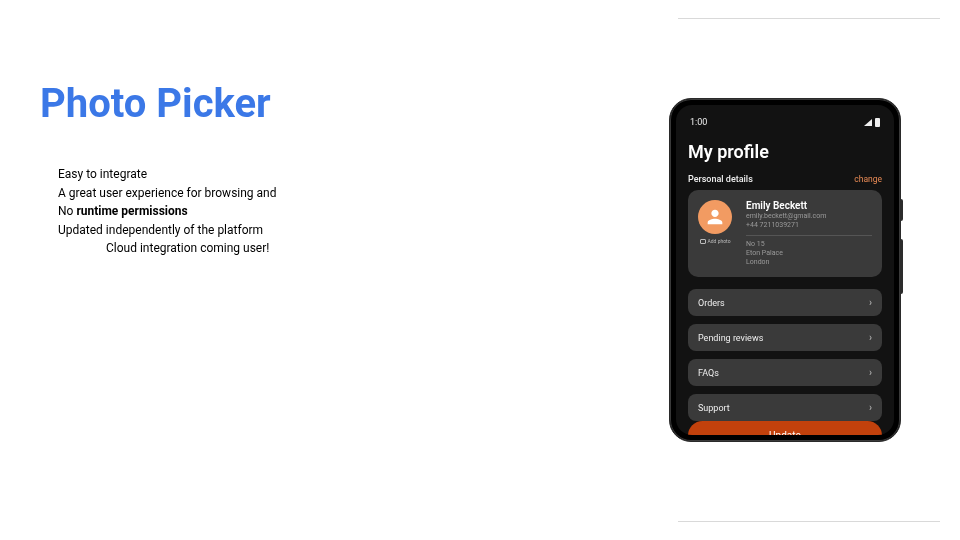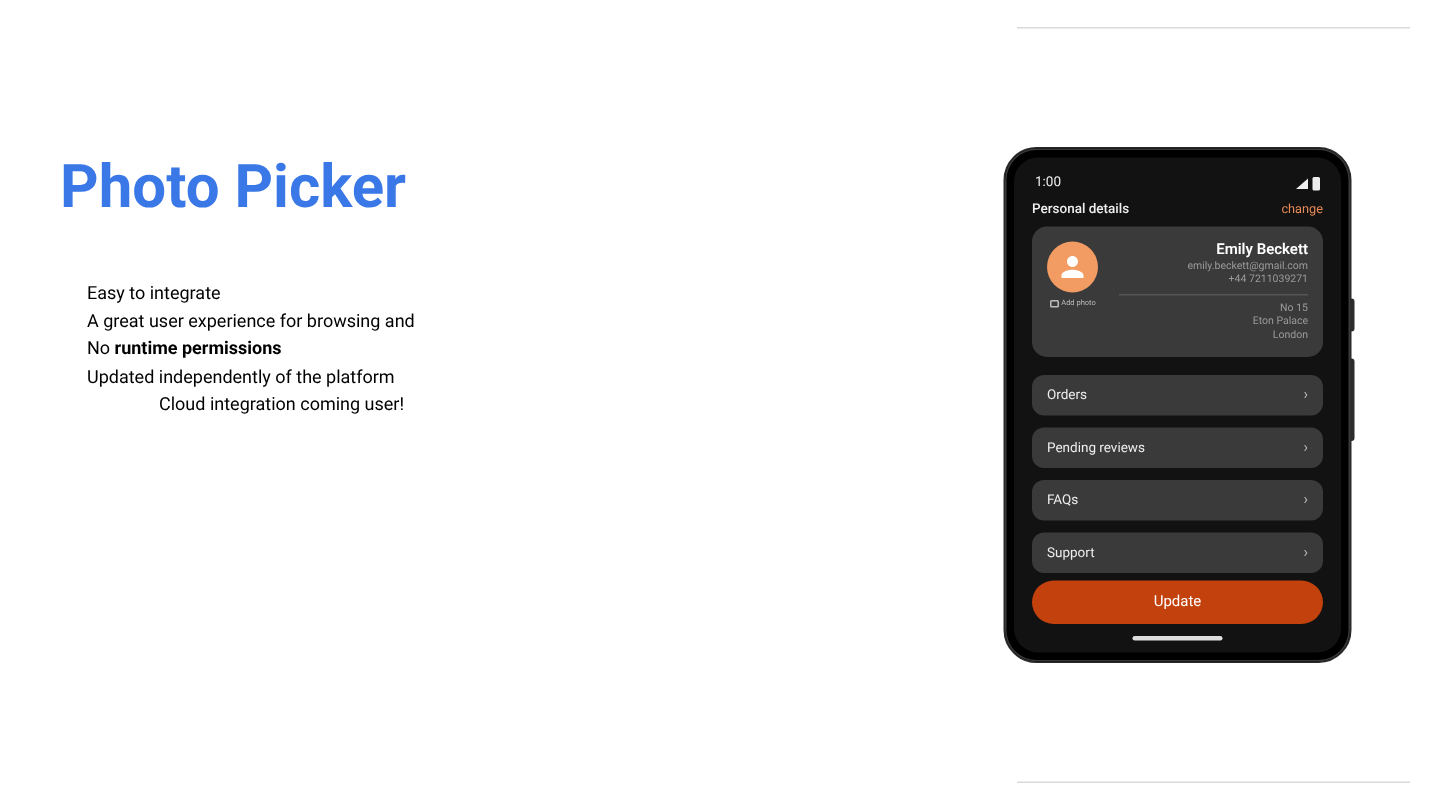--- a/index.html
+++ b/index.html
@@ -22,21 +22,20 @@
     padding-left: 40px;
     padding-right: 20px;
     padding-top: 80px;
     align-self: flex-start;
   }
   .title {
     color: #3b78e7;
     font-size: 40px;
     font-weight: 700;
     margin-bottom: 38px;
-    margin-top: 21px;
   }
   .bullets {
     color: #000;
     font-size: 12px;
     line-height: 1.55;
     padding-left: 18px;
   }
   .bullets .line { display: block; }
   .bold { font-weight: 700; }
   .indent { padding-left: 48px; }
@@ -127,21 +126,20 @@
   .section-row .label { color: #eee; font-weight: 500; }
   .section-row .change { color: #e88a55; font-size: 8.5px; }
 
   .card {
     background: #3a3a3a;
     border-radius: 10px;
     padding: 10px;
     display: flex;
     gap: 14px;
     margin-bottom: 12px;
-    text-align: right;
   }
   .avatar-col {
     display: flex;
     flex-direction: column;
     align-items: center;
     gap: 4px;
   }
   .avatar {
     width: 34px; height: 34px;
     background: #f29b62;
@@ -230,20 +228,21 @@
 
       <div class="screen">
         <div class="status">
           <span>1:00</span>
           <div class="status-icons">
             <div class="tri"></div>
             <div class="batt"></div>
           </div>
         </div>
 
+        <div class="page-title">My profile</div>
 
         <div class="section-row">
           <span class="label">Personal details</span>
           <span class="change">change</span>
         </div>
 
         <div class="card">
           <div class="avatar-col">
             <div class="avatar">
               <svg viewBox="0 0 24 24">

